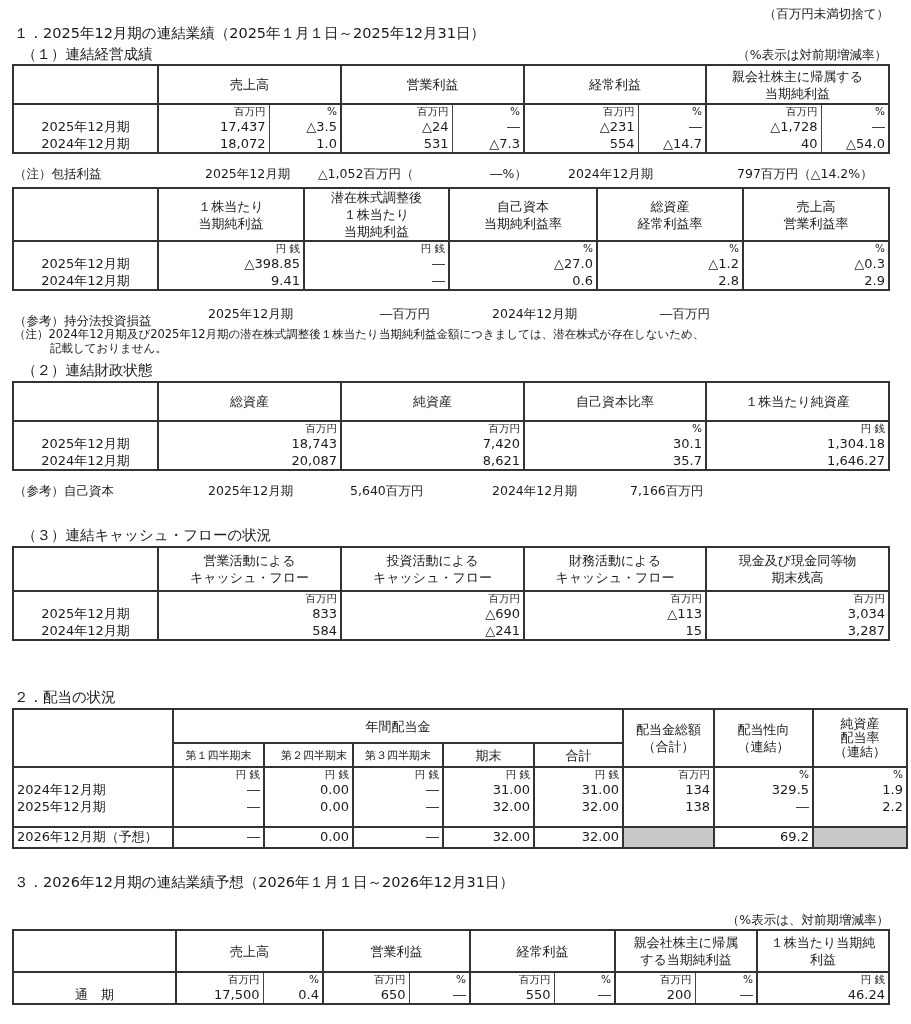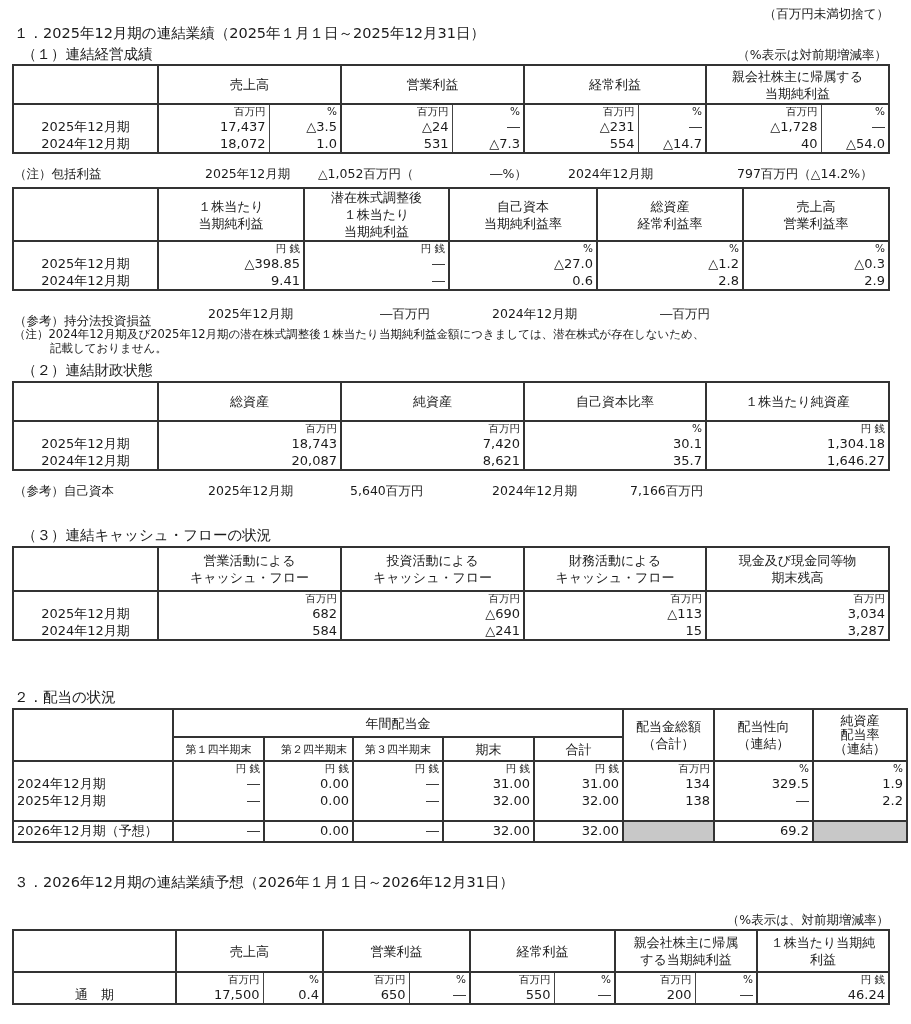--- a/index.html
+++ b/index.html
@@ -265,21 +265,21 @@
           <span class="v">期末残高</span>
         </td>
   </tr>
   <tr>
     <td class="lbl" style="padding-top:13px;">
       <span class="v">2025年12月期</span>
       <span class="v">2024年12月期</span>
     </td>
     <td class="num bl">
           <span class="u">百万円</span>
-          <span class="v">682</span>
+          <span class="v">833</span>
           <span class="v">584</span>
         </td>
     <td class="num bl">
           <span class="u">百万円</span>
           <span class="v">△690</span>
           <span class="v">△241</span>
         </td>
     <td class="num bl">
           <span class="u">百万円</span>
           <span class="v">△113</span>
@@ -301,21 +301,21 @@
       <col style="width:91px">
       <col style="width:89px">
     <col style="width:90px">
       <col style="width:91px">
       <col style="width:89px">
     <col style="width:91px">
       <col style="width:99px">
       <col style="width:94px">
   </colgroup>
   <tbody>
-      <tr style="height:28px">
+      <tr style="height:34px">
     <td class="hd lbl" rowspan="2"></td>
     <td class="bl" colspan="5" style="text-align:center;vertical-align:middle;border-bottom:2px solid #333;">年間配当金</td>
     <td class="hd bl" rowspan="2">
           <span class="v">配当金総額</span>
           <span class="v">（合計）</span>
         </td>
     <td class="hd bl" rowspan="2">
           <span class="v">配当性向</span>
           <span class="v">（連結）</span>
         </td>

